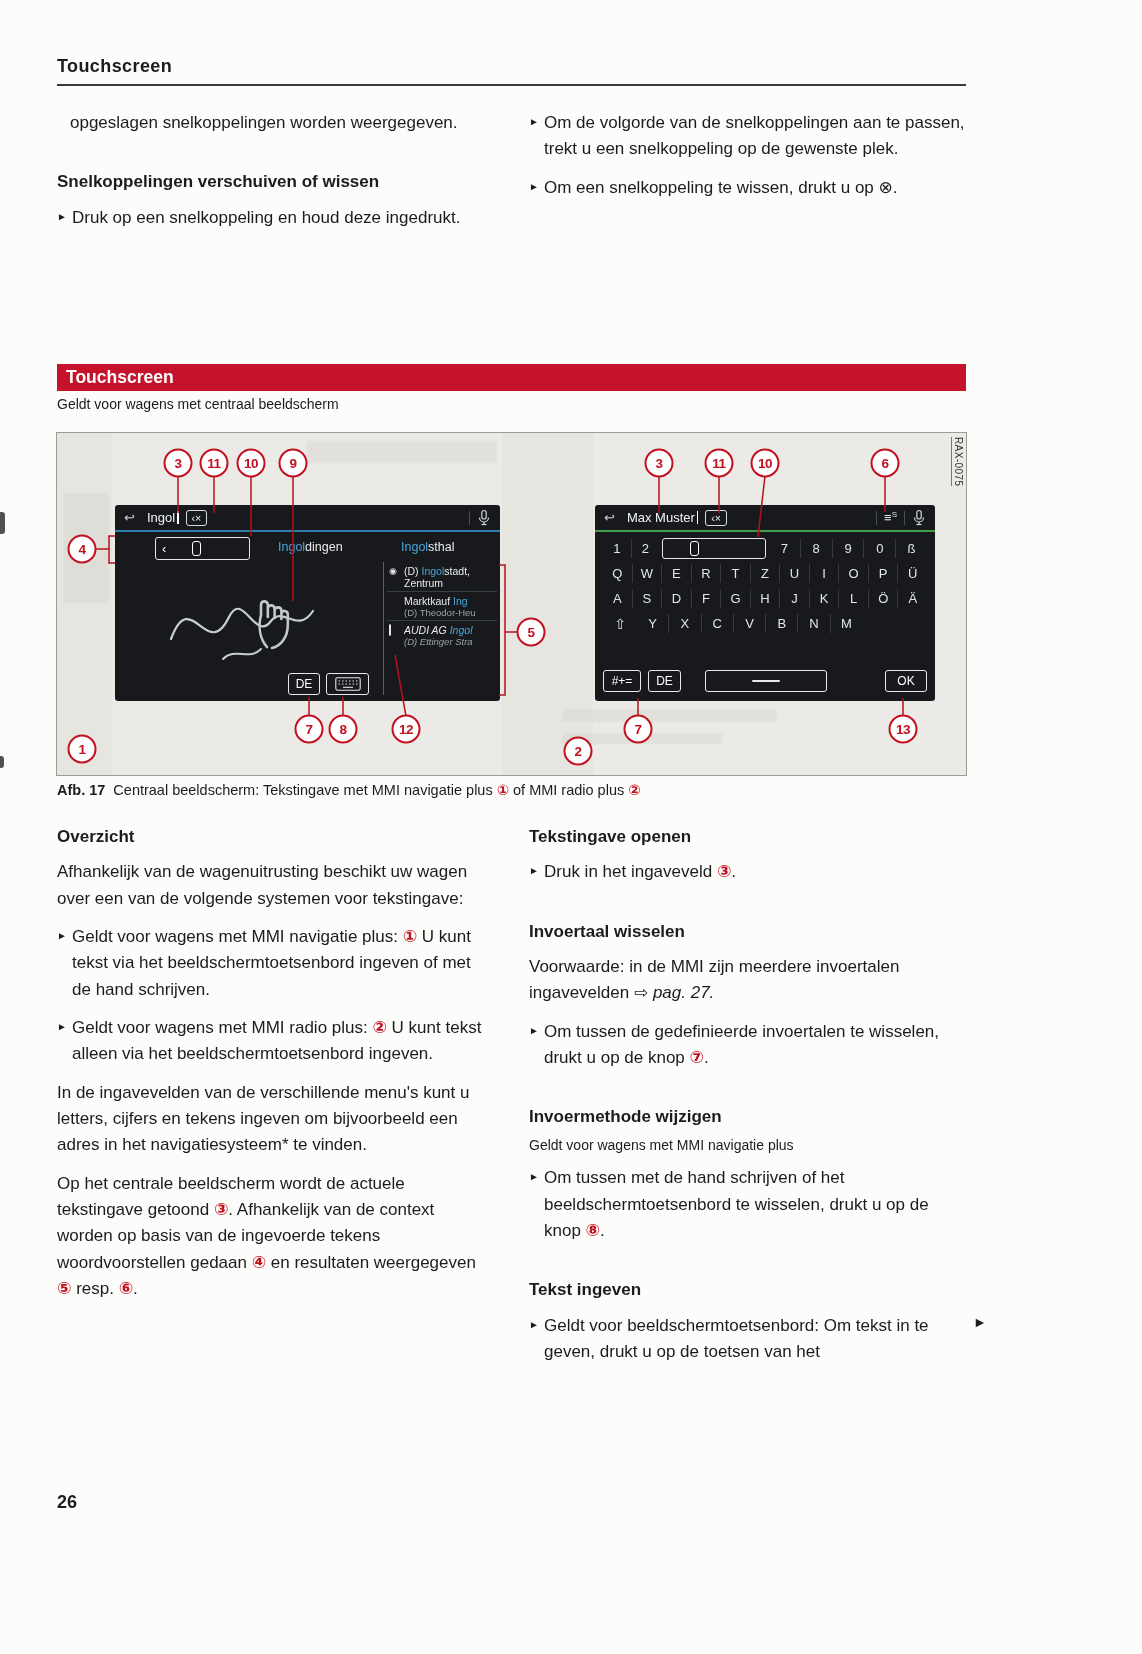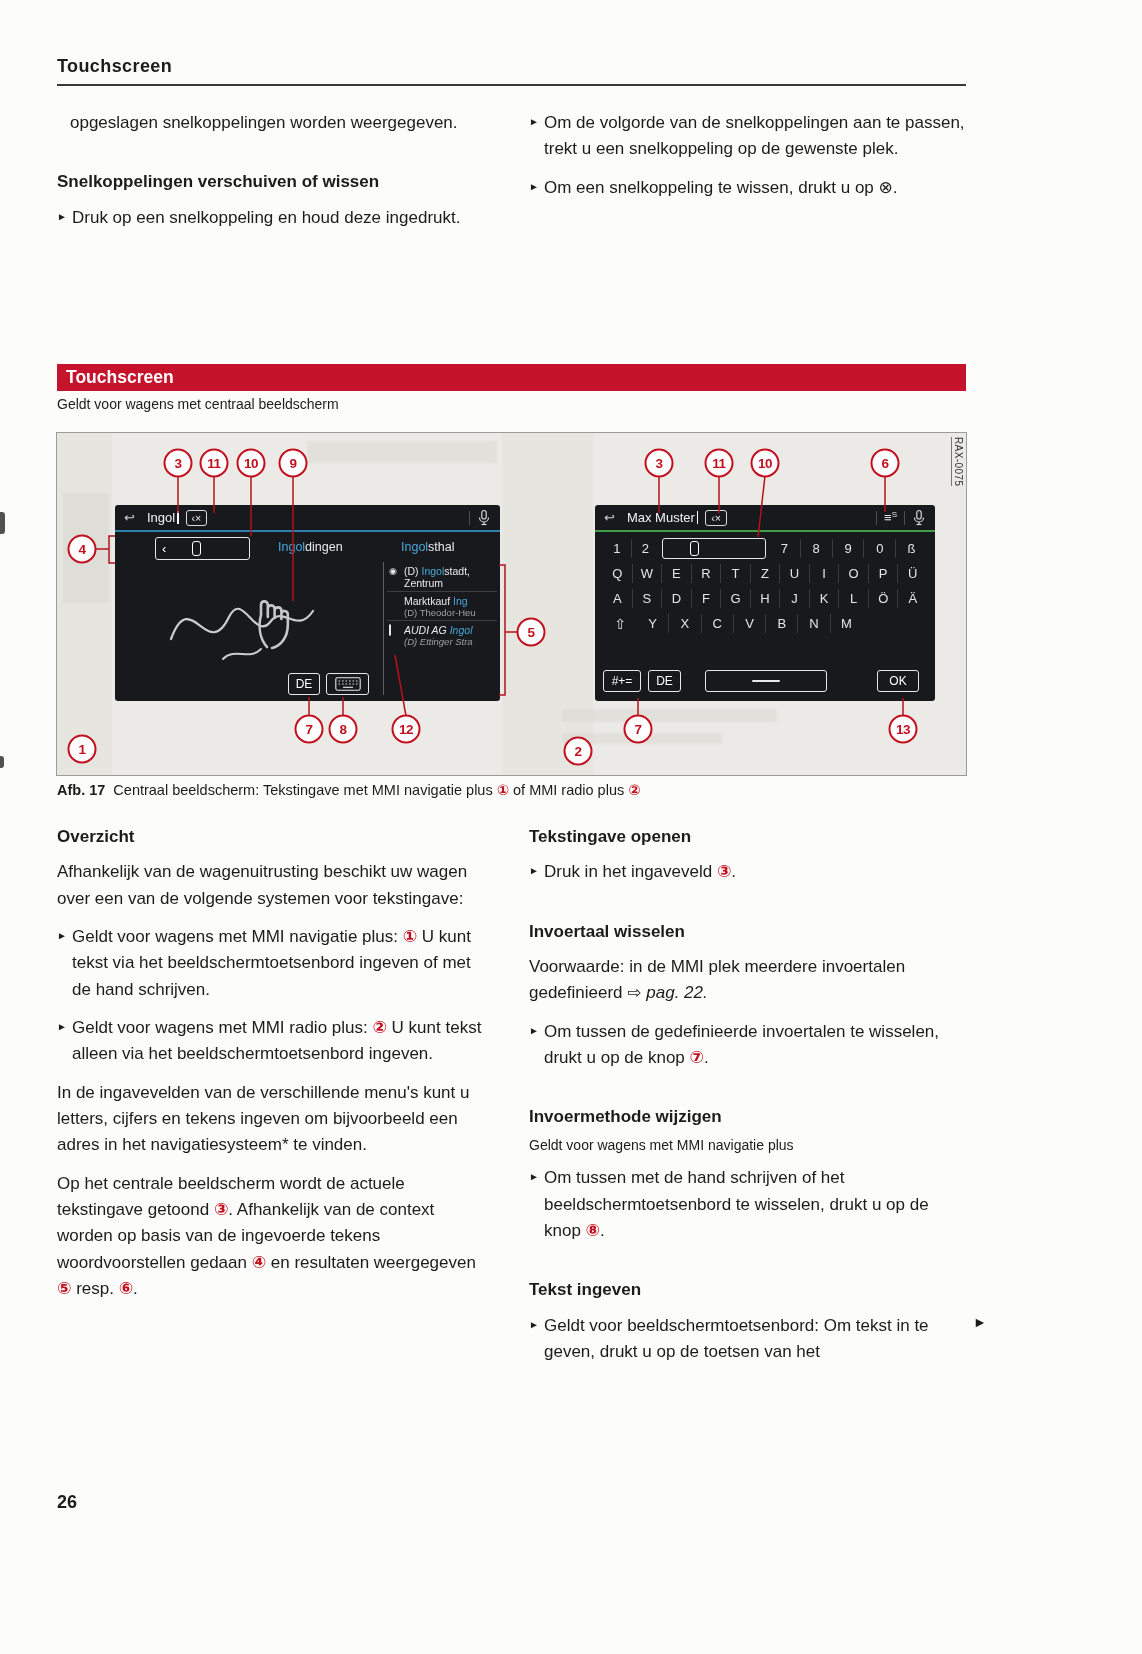--- a/index.html
+++ b/index.html
@@ -85,21 +85,21 @@
   .curbox.r{width:104px;height:21px;margin:0 3px;padding:0 5px;}
   .curbox.r .pill{margin-left:22px;}
   .shift{width:34px;text-align:center;font-size:14px;color:#dfe3e5;}
   .r4{display:flex;width:225px;height:19px;}
   .r4sp{flex:1;}
   .brow{position:absolute;left:8px;right:8px;top:165px;height:22px;}
   .brow .key{position:absolute;top:0;height:22px;}
   .key.sym{left:0;width:38px;}
   .key.lang{left:45px;width:33px;}
   .key.space{left:102px;width:122px;}
-  .key.ok{right:8px;width:42px;}
+  .key.ok{right:0;width:42px;}
   .sline{width:28px;height:2px;background:#e6e8ea;border-radius:1px;}
   
   .leads{position:absolute;left:0;top:0;pointer-events:none;}
   .co{position:absolute;width:25px;height:25px;border:2px solid #c3101f;border-radius:50%;background:#fff;
       color:#c3101f;font-weight:bold;font-size:13.5px;letter-spacing:-.5px;display:flex;align-items:center;
       justify-content:center;transform:translate(-50%,-50%);z-index:5;}
   
   .caption{position:absolute;left:57px;top:782px;width:909px;font-size:14.5px;}
   .caption b{font-weight:bold;margin-right:8px;}
   .pageno{position:absolute;left:57px;top:1492px;font-size:18px;font-weight:bold;}
@@ -344,21 +344,21 @@
       <p class="p rich">Afhankelijk van de wagenuitrusting beschikt uw wagen over een van de volgende systemen voor tekstingave:</p>
       <div class="bl"><span class="rich">Geldt voor wagens met MMI navigatie plus: <span class="ref">①</span> U kunt tekst via het beeldschermtoetsenbord ingeven of met de hand schrijven.</span></div>
       <div class="bl"><span class="rich">Geldt voor wagens met MMI radio plus: <span class="ref">②</span> U kunt tekst alleen via het beeldschermtoetsenbord ingeven.</span></div>
       <p class="p rich">In de ingavevelden van de verschillende menu's kunt u letters, cijfers en tekens ingeven om bijvoorbeeld een adres in het navigatiesysteem* te vinden.</p>
       <p class="p rich">Op het centrale beeldscherm wordt de actuele tekstingave getoond <span class="ref">③</span>. Afhankelijk van de context worden op basis van de ingevoerde tekens woordvoorstellen gedaan <span class="ref">④</span> en resultaten weergegeven <span class="ref">⑤</span> resp. <span class="ref">⑥</span>.</p>
     </div>
     <div class="col">
       <h3 class="bh first">Tekstingave openen</h3>
       <div class="bl"><span class="rich">Druk in het ingaveveld <span class="ref">③</span>.</span></div>
       <h3 class="bh">Invoertaal wisselen</h3>
-      <p class="p"><span class="rich">Voorwaarde: in de MMI plek meerdere invoertalen gedefinieerd ⇨ </span><i>pag. 22.</i></p>
+      <p class="p"><span class="rich">Voorwaarde: in de MMI zijn meerdere invoertalen ingavevelden ⇨ </span><i>pag. 27.</i></p>
       <div class="bl"><span class="rich">Om tussen de gedefinieerde invoertalen te wisselen, drukt u op de knop <span class="ref">⑦</span>.</span></div>
       <h3 class="bh">Invoermethode wijzigen</h3>
       <p class="smallnote">Geldt voor wagens met MMI navigatie plus</p>
       <div class="bl"><span class="rich">Om tussen met de hand schrijven of het beeldschermtoetsenbord te wisselen, drukt u op de knop <span class="ref">⑧</span>.</span></div>
       <h3 class="bh">Tekst ingeven</h3>
       <div class="bl"><span class="rich">Geldt voor beeldschermtoetsenbord: Om tekst in te geven, drukt u op de toetsen van het</span></div>
     </div>
     <span class="cont-arrow">►</span>
   </section>
 

